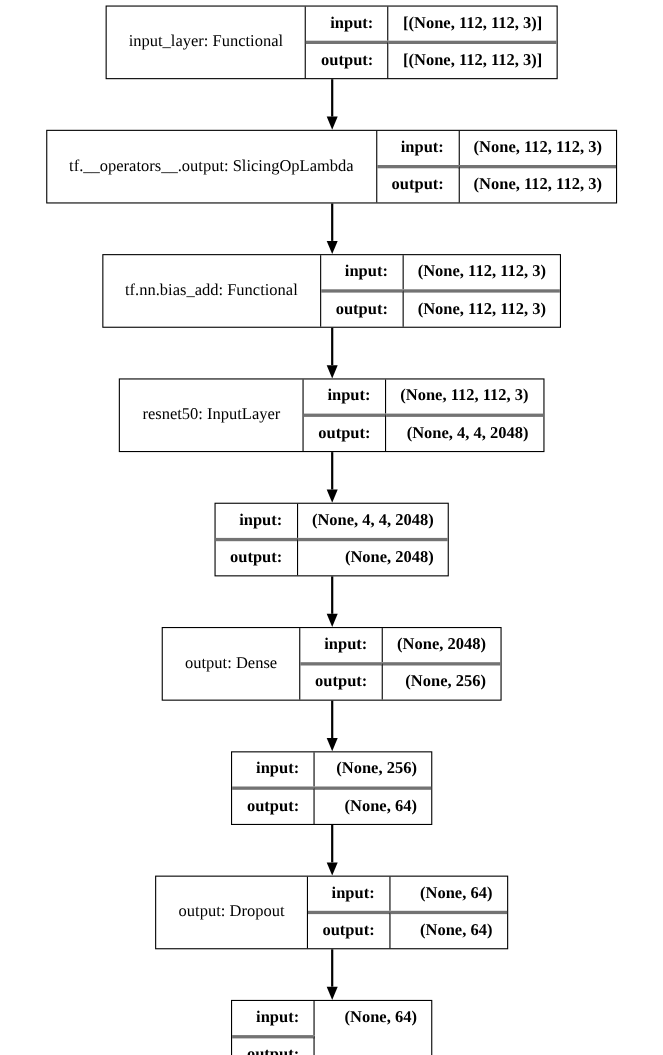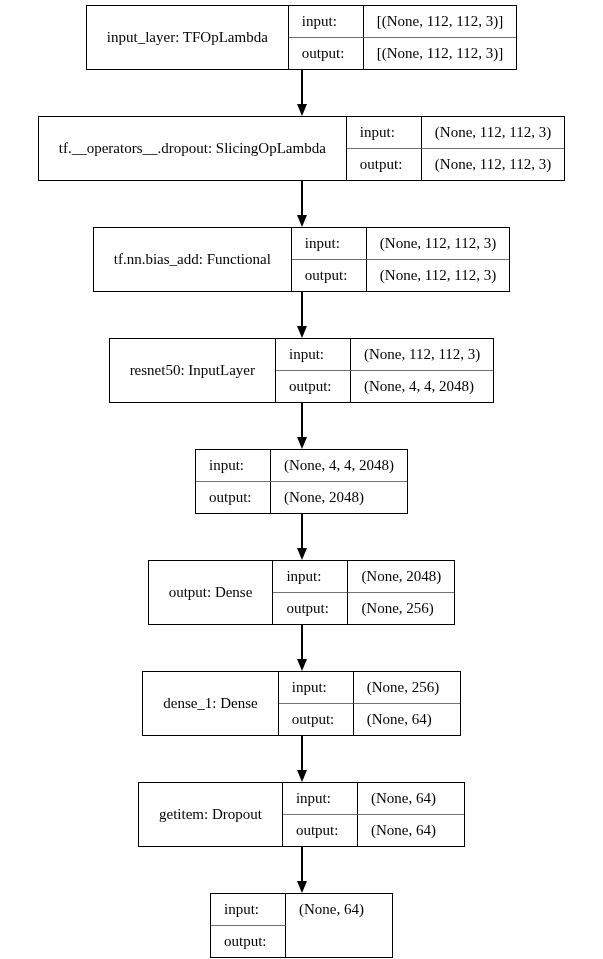--- a/index.html
+++ b/index.html
@@ -37,32 +37,33 @@
     border-right: 1px solid #000000;
     text-align: center;
   }
   .io-grid {
     display: grid;
     grid-template-columns: max-content max-content;
   }
   .io-cell {
     height: 31px;
     line-height: 31px;
-    text-align: left;
+    text-align: right;
     padding: 0 13px;
+    font-weight: bold;
   }
   .io-label {
     min-width: 48px;
     border-right: 1px solid #000000;
   }
   .io-value {
     min-width: 80px;
   }
   .row2 {
-    border-top: 1px solid #737373;
+    border-top: 3px solid #737373;
   }
   .arrow {
     height: 46px;
     flex: 0 0 auto;
     display: flex;
     flex-direction: column;
     align-items: center;
   }
   .arrow-line {
     flex: 1 1 auto;
@@ -76,36 +77,36 @@
     border-right: 5px solid transparent;
     border-top: 12px solid #000000;
   }
 </style>
 </head>
 <body>
 
 <div class="canvas">
 
   <div class="node">
-    <div class="name-cell">input_layer: TFOpLambda</div>
+    <div class="name-cell">input_layer: Functional</div>
     <div class="io-grid">
       <div class="io-cell io-label">input:</div>
       <div class="io-cell io-value">[(None, 112, 112, 3)]</div>
       <div class="io-cell io-label row2">output:</div>
       <div class="io-cell io-value row2">[(None, 112, 112, 3)]</div>
     </div>
   </div>
 
   <div class="arrow">
     <div class="arrow-line"></div>
     <div class="arrow-head"></div>
   </div>
 
   <div class="node">
-    <div class="name-cell">tf.__operators__.dropout: SlicingOpLambda</div>
+    <div class="name-cell">tf.__operators__.output: SlicingOpLambda</div>
     <div class="io-grid">
       <div class="io-cell io-label">input:</div>
       <div class="io-cell io-value">(None, 112, 112, 3)</div>
       <div class="io-cell io-label row2">output:</div>
       <div class="io-cell io-value row2">(None, 112, 112, 3)</div>
     </div>
   </div>
 
   <div class="arrow">
     <div class="arrow-line"></div>
@@ -165,36 +166,35 @@
       <div class="io-cell io-value row2">(None, 256)</div>
     </div>
   </div>
 
   <div class="arrow">
     <div class="arrow-line"></div>
     <div class="arrow-head"></div>
   </div>
 
   <div class="node">
-    <div class="name-cell">dense_1: Dense</div>
     <div class="io-grid">
       <div class="io-cell io-label">input:</div>
       <div class="io-cell io-value">(None, 256)</div>
       <div class="io-cell io-label row2">output:</div>
       <div class="io-cell io-value row2">(None, 64)</div>
     </div>
   </div>
 
   <div class="arrow">
     <div class="arrow-line"></div>
     <div class="arrow-head"></div>
   </div>
 
   <div class="node">
-    <div class="name-cell">getitem: Dropout</div>
+    <div class="name-cell">output: Dropout</div>
     <div class="io-grid">
       <div class="io-cell io-label">input:</div>
       <div class="io-cell io-value">(None, 64)</div>
       <div class="io-cell io-label row2">output:</div>
       <div class="io-cell io-value row2">(None, 64)</div>
     </div>
   </div>
 
   <div class="arrow">
     <div class="arrow-line"></div>

